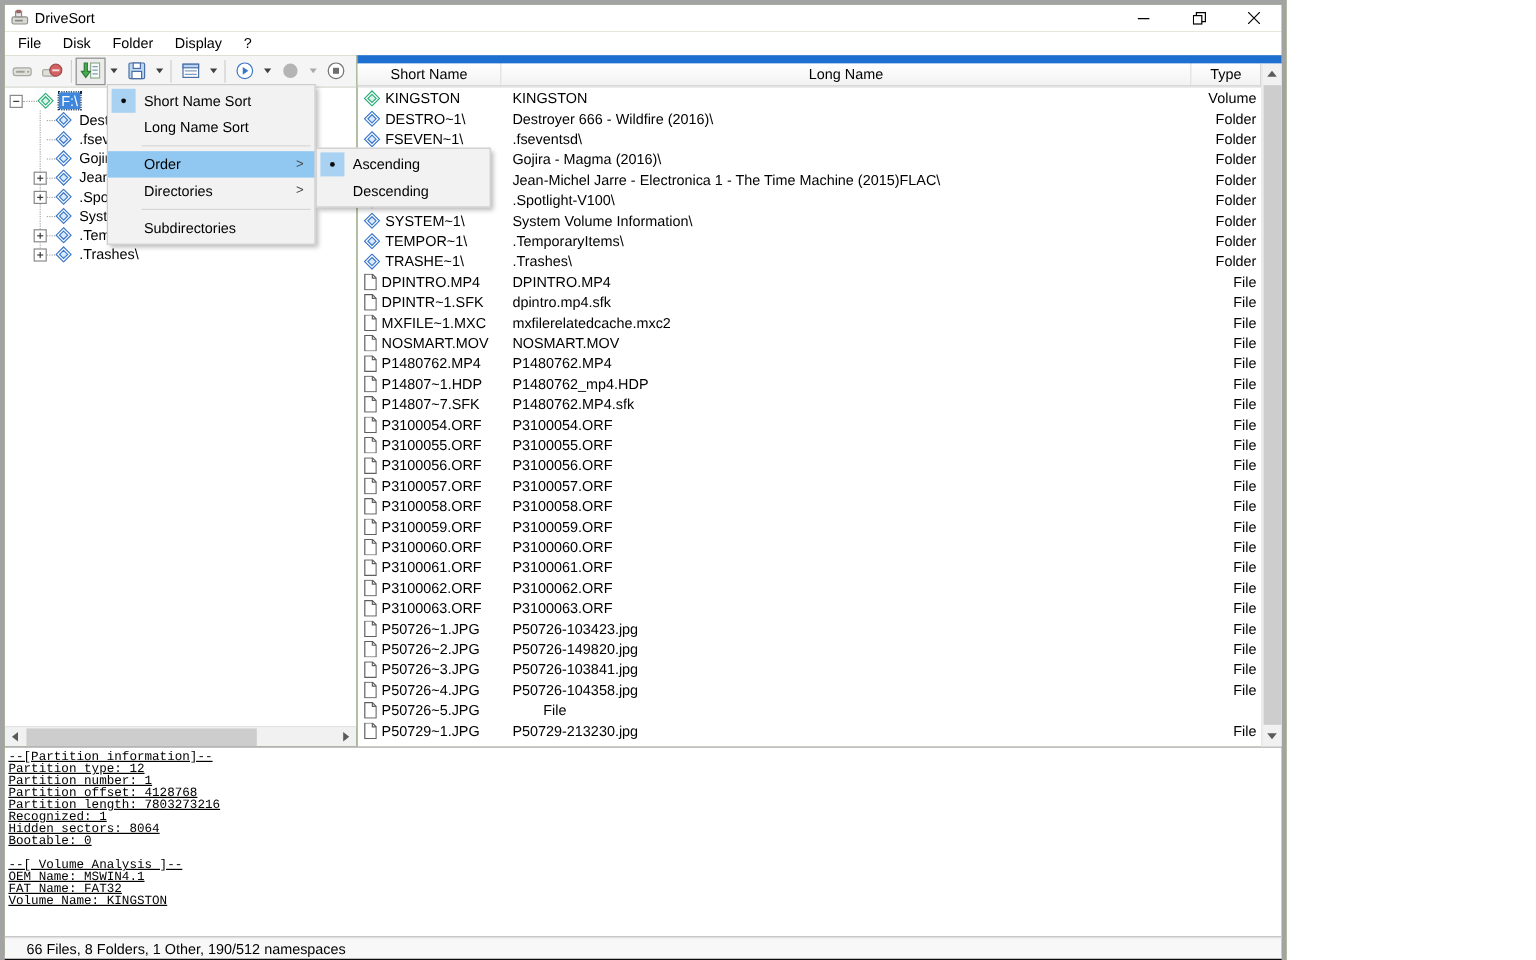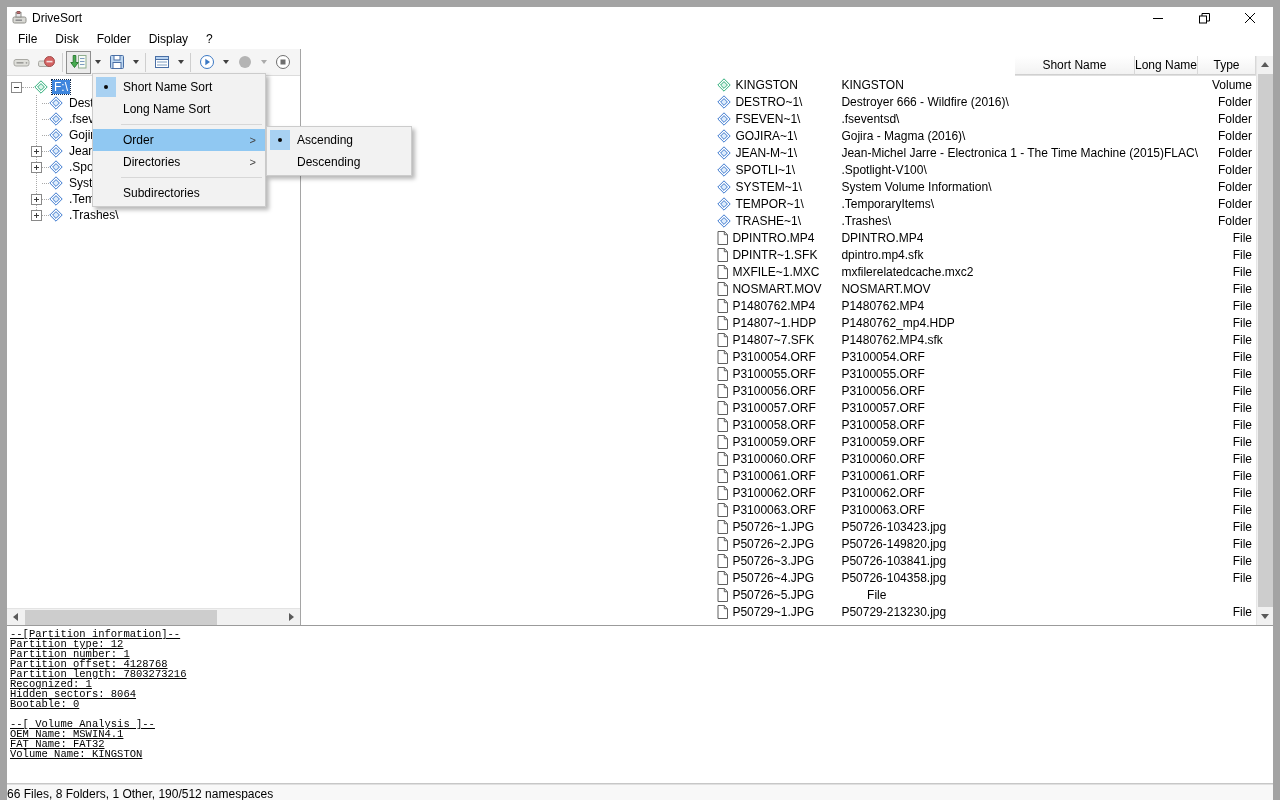--- a/index.html
+++ b/index.html
@@ -1,18 +1,18 @@
 <!DOCTYPE html>
 <html><head>
 <meta charset="utf-8">
 <style>
   * { box-sizing: border-box; margin: 0; padding: 0; }
   html,body { width:1280px; height:800px; overflow:hidden; }
   body { font-family:"Liberation Sans",sans-serif; font-size:12px; color:#000; background:#fff; }
-  .window { width:1280px; height:800px; border:7px solid #a3a3a3; display:flex; flex-direction:column; position:relative; background:#4d7c0f; }
+  .window { width:1072px; height:800px; border:4px solid #a3a3a3; display:flex; flex-direction:column; position:relative; background:#4d7c0f; }
 
   
   .titlebar { height:22px; flex:none; display:flex; align-items:center; padding-left:5px; background:#fff; }
   .titlebar .title { margin-left:5px; }
   .win-controls { margin-left:auto; display:flex; height:100%; }
   .win-btn { width:46px; display:flex; align-items:center; justify-content:center; }
   .win-btn svg { display:block; }
 
   
   .menubar { height:20px; flex:none; display:flex; align-items:center; padding-left:2px; background:#fff; }
@@ -45,40 +45,40 @@
   .tree-label.selected { background:#3f86dd; color:#fff; outline:1px dotted #10294a; }
   .hscroll { height:17px; flex:none; background:#f1f1f1; border-top:1px solid #e3e3e3; display:flex; align-items:center; }
   .scroll-btn { width:17px; height:17px; flex:none; display:flex; align-items:center; justify-content:center; }
   .hthumb { width:192px; height:15px; background:#cdcdcd; margin-left:1px; }
   .arrow-l { width:0;height:0;border-top:4px solid transparent;border-bottom:4px solid transparent;border-right:5px solid #5a5a5a; }
   .arrow-r { width:0;height:0;border-top:4px solid transparent;border-bottom:4px solid transparent;border-left:5px solid #5a5a5a; }
   .arrow-u { width:0;height:0;border-left:4px solid transparent;border-right:4px solid transparent;border-bottom:5px solid #5a5a5a; }
   .arrow-d { width:0;height:0;border-left:4px solid transparent;border-right:4px solid transparent;border-top:5px solid #5a5a5a; }
 
   
-  .right { flex:1; display:flex; flex-direction:column; position:relative; background:#fff;align-items:flex-end; }
+  .right { flex:1; display:flex; flex-direction:column; position:relative; background:#fff; }
   .bluebar { height:7px; flex:none; background:#1d70d0; }
   .lheader { height:20px; flex:none; display:flex; padding-right:17px; border-bottom:1px solid #e0e0e0; }
   .hcell { display:flex; align-items:center; justify-content:center; background:linear-gradient(#ffffff,#f2f2f2); border-right:1px solid #d8d8d8; border-bottom:1px solid #d0d0d0; }
   .hc-short { width:120px; flex:none; }
   .hc-long { flex:1; }
   .hc-type { width:58px; flex:none; }
   .lbody { flex:1; overflow:hidden; padding-right:17px; position:relative; }
   .lrow { height:17px; display:flex; align-items:center; }
   .c-short { width:120px; flex:none; display:flex; align-items:center; padding-left:5px; overflow:hidden; white-space:nowrap; }
   .c-short .ric { flex:none; margin-right:4px; display:flex; }
   .c-long { flex:1; padding-left:9px; white-space:nowrap; overflow:hidden; }
   .c-type { width:58px; flex:none; text-align:right; padding-right:4px; }
   .vscroll { position:absolute; top:7px; right:0; bottom:0; width:17px; background:#f1f1f1; border-left:1px solid #e6e6e6; display:flex; flex-direction:column; align-items:center; }
   .vthumb { width:15px; flex:1; background:#cdcdcd; margin:1px 0; }
 
   
   .log { height:159px; flex:none; background:#fff; border-top:1px solid #9b9b9b; border-bottom:1px solid #c7c7c7; padding:3px 3px; overflow:hidden;text-decoration:underline; }
   .log pre { font-family:"Liberation Mono",monospace; font-size:10.5px; line-height:10px; white-space:pre; }
-  .statusbar { height:18px; flex:none; display:flex; align-items:center; padding-left:0; background:#f8f8f8; border-top:1px solid #e0e0e0; }
+  .statusbar { height:18px; flex:none; display:flex; align-items:center; padding-left:18px; background:#f8f8f8; border-top:1px solid #e0e0e0; }
   .bottomstrip { height:5px; flex:none; background:#0d0d0d; }
 
   
   .popup { position:absolute; background:#f2f2f2; border:1px solid #cccccc; box-shadow:3px 3px 4px rgba(0,0,0,.28); padding:2px 0; z-index:60; }
   #ctx-menu { left:85px; top:66px; width:174px; }
   #order-submenu { left:259px; top:119px; width:146px; }
   .mi { height:22px; display:flex; align-items:center; }
   .mi.hl { background:#90c8f2;align-items:center; }
   .mi-gutter { width:26px; height:22px; flex:none; display:flex; align-items:center; justify-content:center; }
   .mi-check { width:20px; height:20px; background:#a8d1f2; display:flex; align-items:center; justify-content:center; }

